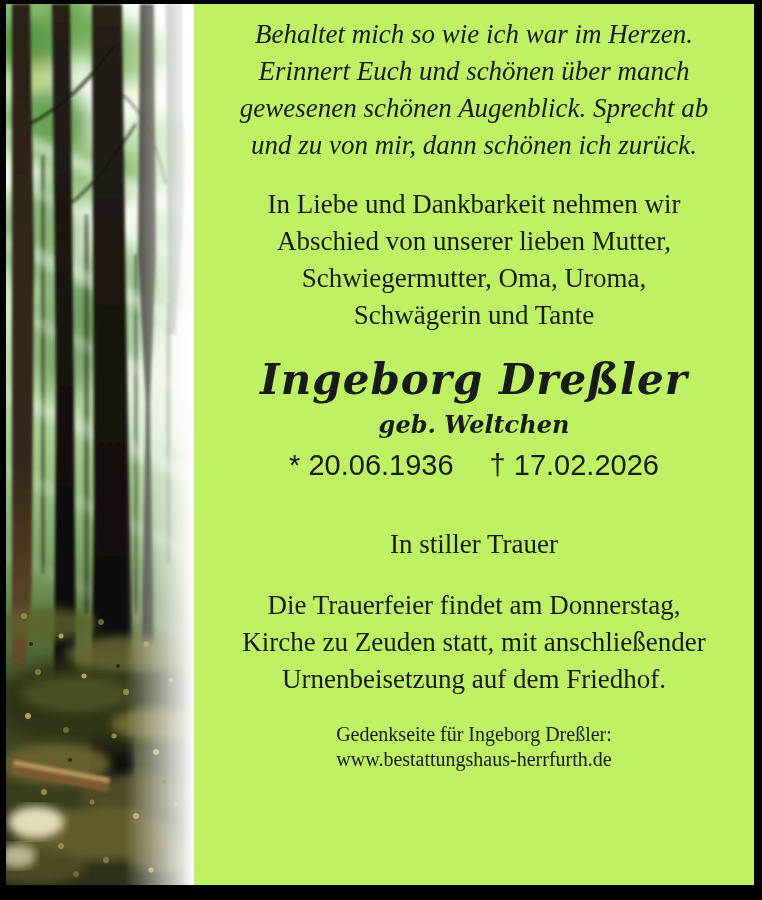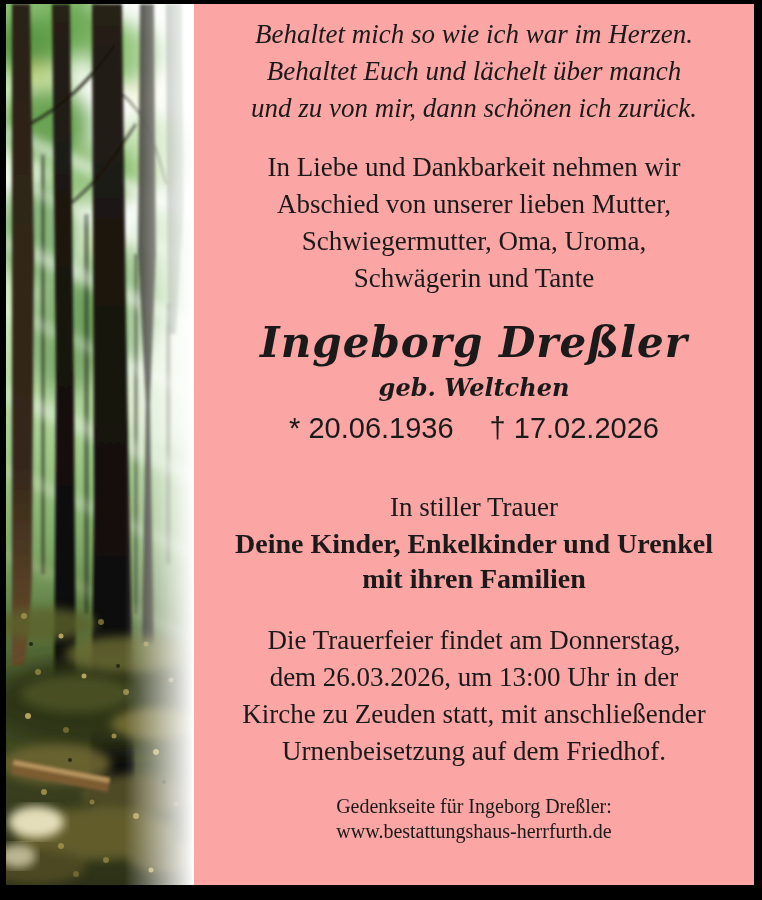--- a/index.html
+++ b/index.html
@@ -1,20 +1,20 @@
 <!DOCTYPE html>
 <html><head>
 <meta charset="utf-8">
 <style>
   html,body{margin:0;padding:0;background:#ffffff;}
   .sheet{
     width:762px;height:900px;box-sizing:border-box;
     border-top:4px solid #000;border-left:6px solid #000;
     border-right:8px solid #000;border-bottom:15px solid #000;
-    display:flex;background:#fca5a5;overflow:hidden;
+    display:flex;background:#bef264;overflow:hidden;
   }
   .photo{flex:0 0 188px;width:188px;height:100%;}
   .photo svg{display:block;width:100%;height:100%;}
   .content{
     flex:1;display:flex;flex-direction:column;align-items:center;
     text-align:center;color:#1a1a1a;padding:0 4px;box-sizing:border-box;
   }
   .verse{margin-top:12px;font:italic 27px/37px "Liberation Serif",serif;}
   .intro{margin-top:22px;font:27px/37px "Liberation Serif",serif;text-align:center;}
   .name{margin-top:20px;font:italic 700 42px/52px "DejaVu Serif",cursive;letter-spacing:1px;text-align:center;}
@@ -167,49 +167,45 @@
       </g>
 
       <rect x="118" y="0" width="70" height="881" fill="url(#fadeR)"></rect>
     </svg>
   </div>
 
   <div class="content">
 
     <div class="verse">
       <div>Behaltet mich so wie ich war im Herzen.</div>
-      <div>Behaltet Euch und lächelt über manch</div>
+      <div>Erinnert Euch und schönen über manch</div>
+      <div>gewesenen schönen Augenblick. Sprecht ab</div>
       <div>und zu von mir, dann schönen ich zurück.</div>
     </div>
 
     <div class="intro">
       <div>In Liebe und Dankbarkeit nehmen wir</div>
       <div>Abschied von unserer lieben Mutter,</div>
       <div>Schwiegermutter, Oma, Uroma,</div>
       <div>Schwägerin und Tante</div>
     </div>
 
     <div class="name">Ingeborg Dreßler</div>
     <div class="maiden">geb. Weltchen</div>
 
     <div class="dates">
       <span>* 20.06.1936</span>
       <span>† 17.02.2026</span>
     </div>
 
     <div class="trauer">In stiller Trauer</div>
 
-    <div class="family">
-      <div>Deine Kinder, Enkelkinder und Urenkel</div>
-      <div>mit ihren Familien</div>
-    </div>
 
     <div class="ceremony">
       <div>Die Trauerfeier findet am Donnerstag,</div>
-      <div>dem 26.03.2026, um 13:00 Uhr in der</div>
       <div>Kirche zu Zeuden statt, mit anschließender</div>
       <div>Urnenbeisetzung auf dem Friedhof.</div>
     </div>
 
     <div class="memorial">
       <div>Gedenkseite für Ingeborg Dreßler:</div>
       <div>www.bestattungshaus-herrfurth.de</div>
     </div>
 
   </div>

